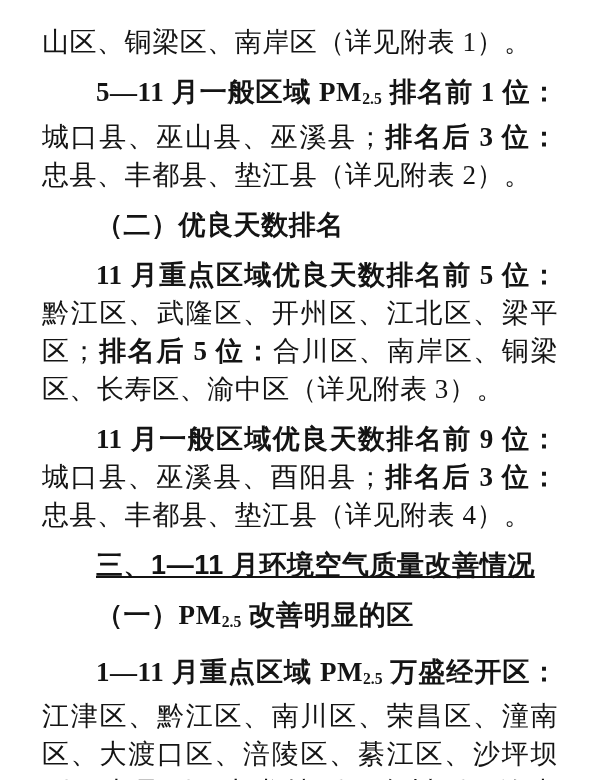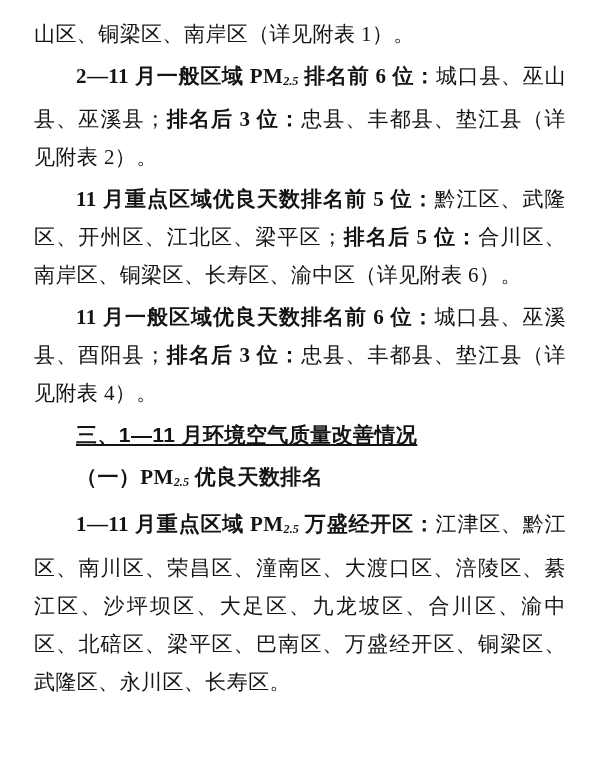--- a/index.html
+++ b/index.html
@@ -12,22 +12,22 @@
     width: 600px;
     height: 780px;
     background: #ffffff;
     box-sizing: border-box;
     padding: 11px 30px 0 30px;
     overflow: hidden;
     color: #141414;
     font-family: "Liberation Serif", "DejaVu Serif", serif;
   }
   .para {
-    margin: 4px;
-    font-size: 21px;
+    margin: 12px;
+    font-size: 27px;
     line-height: 38px;
     text-align: justify;
     text-justify: inter-ideograph;
     letter-spacing: 0.02em;
     word-break: break-all;
   }
   .para.indent {
     text-indent: 2em;
   }
   .para.body { font-weight: normal; }
@@ -38,29 +38,29 @@
   }
   .heading-hei {
     font-weight: bold;
     font-family: "Liberation Sans", "DejaVu Sans", sans-serif;
     text-decoration: underline;
   }
   .subscript {
     font-size: 0.58em;
     vertical-align: -0.18em;
     letter-spacing: 0;
-    font-style: italic;
   }
 </style>
 </head>
 <body>
 
 <div class="page">
   <div>
       <p class="para body"><span>山区、铜梁区、南岸区（详见附表 1）。</span></p>
-      <p class="para body indent"><span class="bold">2—11 月一般区域 PM</span><span class="bold subscript">2.5</span><span class="bold"> 排名前 6 位：</span><span>城口县、巫山县、巫溪县；</span><span class="bold">排名后 3 位：</span><span>忠县、丰都县、垫江县（详见附表 2）。</span></p>
-      <p class="para body indent"><span class="bold">11 月重点区域优良天数排名前 5 位：</span><span>黔江区、武隆区、开州区、江北区、梁平区；</span><span class="bold">排名后 5 位：</span><span>合川区、南岸区、铜梁区、长寿区、渝中区（详见附表 6）。</span></p>
-      <p class="para body indent"><span class="bold">11 月一般区域优良天数排名前 6 位：</span><span>城口县、巫溪县、酉阳县；</span><span class="bold">排名后 3 位：</span><span>忠县、丰都县、垫江县（详见附表 4）。</span></p>
+      <p class="para body indent"><span class="bold">5—11 月一般区域 PM</span><span class="bold subscript">2.5</span><span class="bold"> 排名前 1 位：</span><span>城口县、巫山县、巫溪县；</span><span class="bold">排名后 3 位：</span><span>忠县、丰都县、垫江县（详见附表 2）。</span></p>
+      <p class="para heading-kaiti indent"><span class="bold">（二）优良天数排名</span></p>
+      <p class="para body indent"><span class="bold">11 月重点区域优良天数排名前 5 位：</span><span>黔江区、武隆区、开州区、江北区、梁平区；</span><span class="bold">排名后 5 位：</span><span>合川区、南岸区、铜梁区、长寿区、渝中区（详见附表 3）。</span></p>
+      <p class="para body indent"><span class="bold">11 月一般区域优良天数排名前 9 位：</span><span>城口县、巫溪县、酉阳县；</span><span class="bold">排名后 3 位：</span><span>忠县、丰都县、垫江县（详见附表 4）。</span></p>
       <p class="para heading-hei indent"><span class="bold">三、1—11 月环境空气质量改善情况</span></p>
-      <p class="para heading-kaiti indent"><span class="bold">（一）PM</span><span class="bold subscript">2.5</span><span class="bold"> 优良天数排名</span></p>
+      <p class="para heading-kaiti indent"><span class="bold">（一）PM</span><span class="bold subscript">2.5</span><span class="bold"> 改善明显的区</span></p>
       <p class="para body indent"><span class="bold">1—11 月重点区域 PM</span><span class="bold subscript">2.5</span><span class="bold"> 万盛经开区：</span><span>江津区、黔江区、南川区、荣昌区、潼南区、大渡口区、涪陵区、綦江区、沙坪坝区、大足区、九龙坡区、合川区、渝中区、北碚区、梁平区、巴南区、万盛经开区、铜梁区、武隆区、永川区、长寿区。</span></p>
     </div>
 </div>
 
 </body></html>

